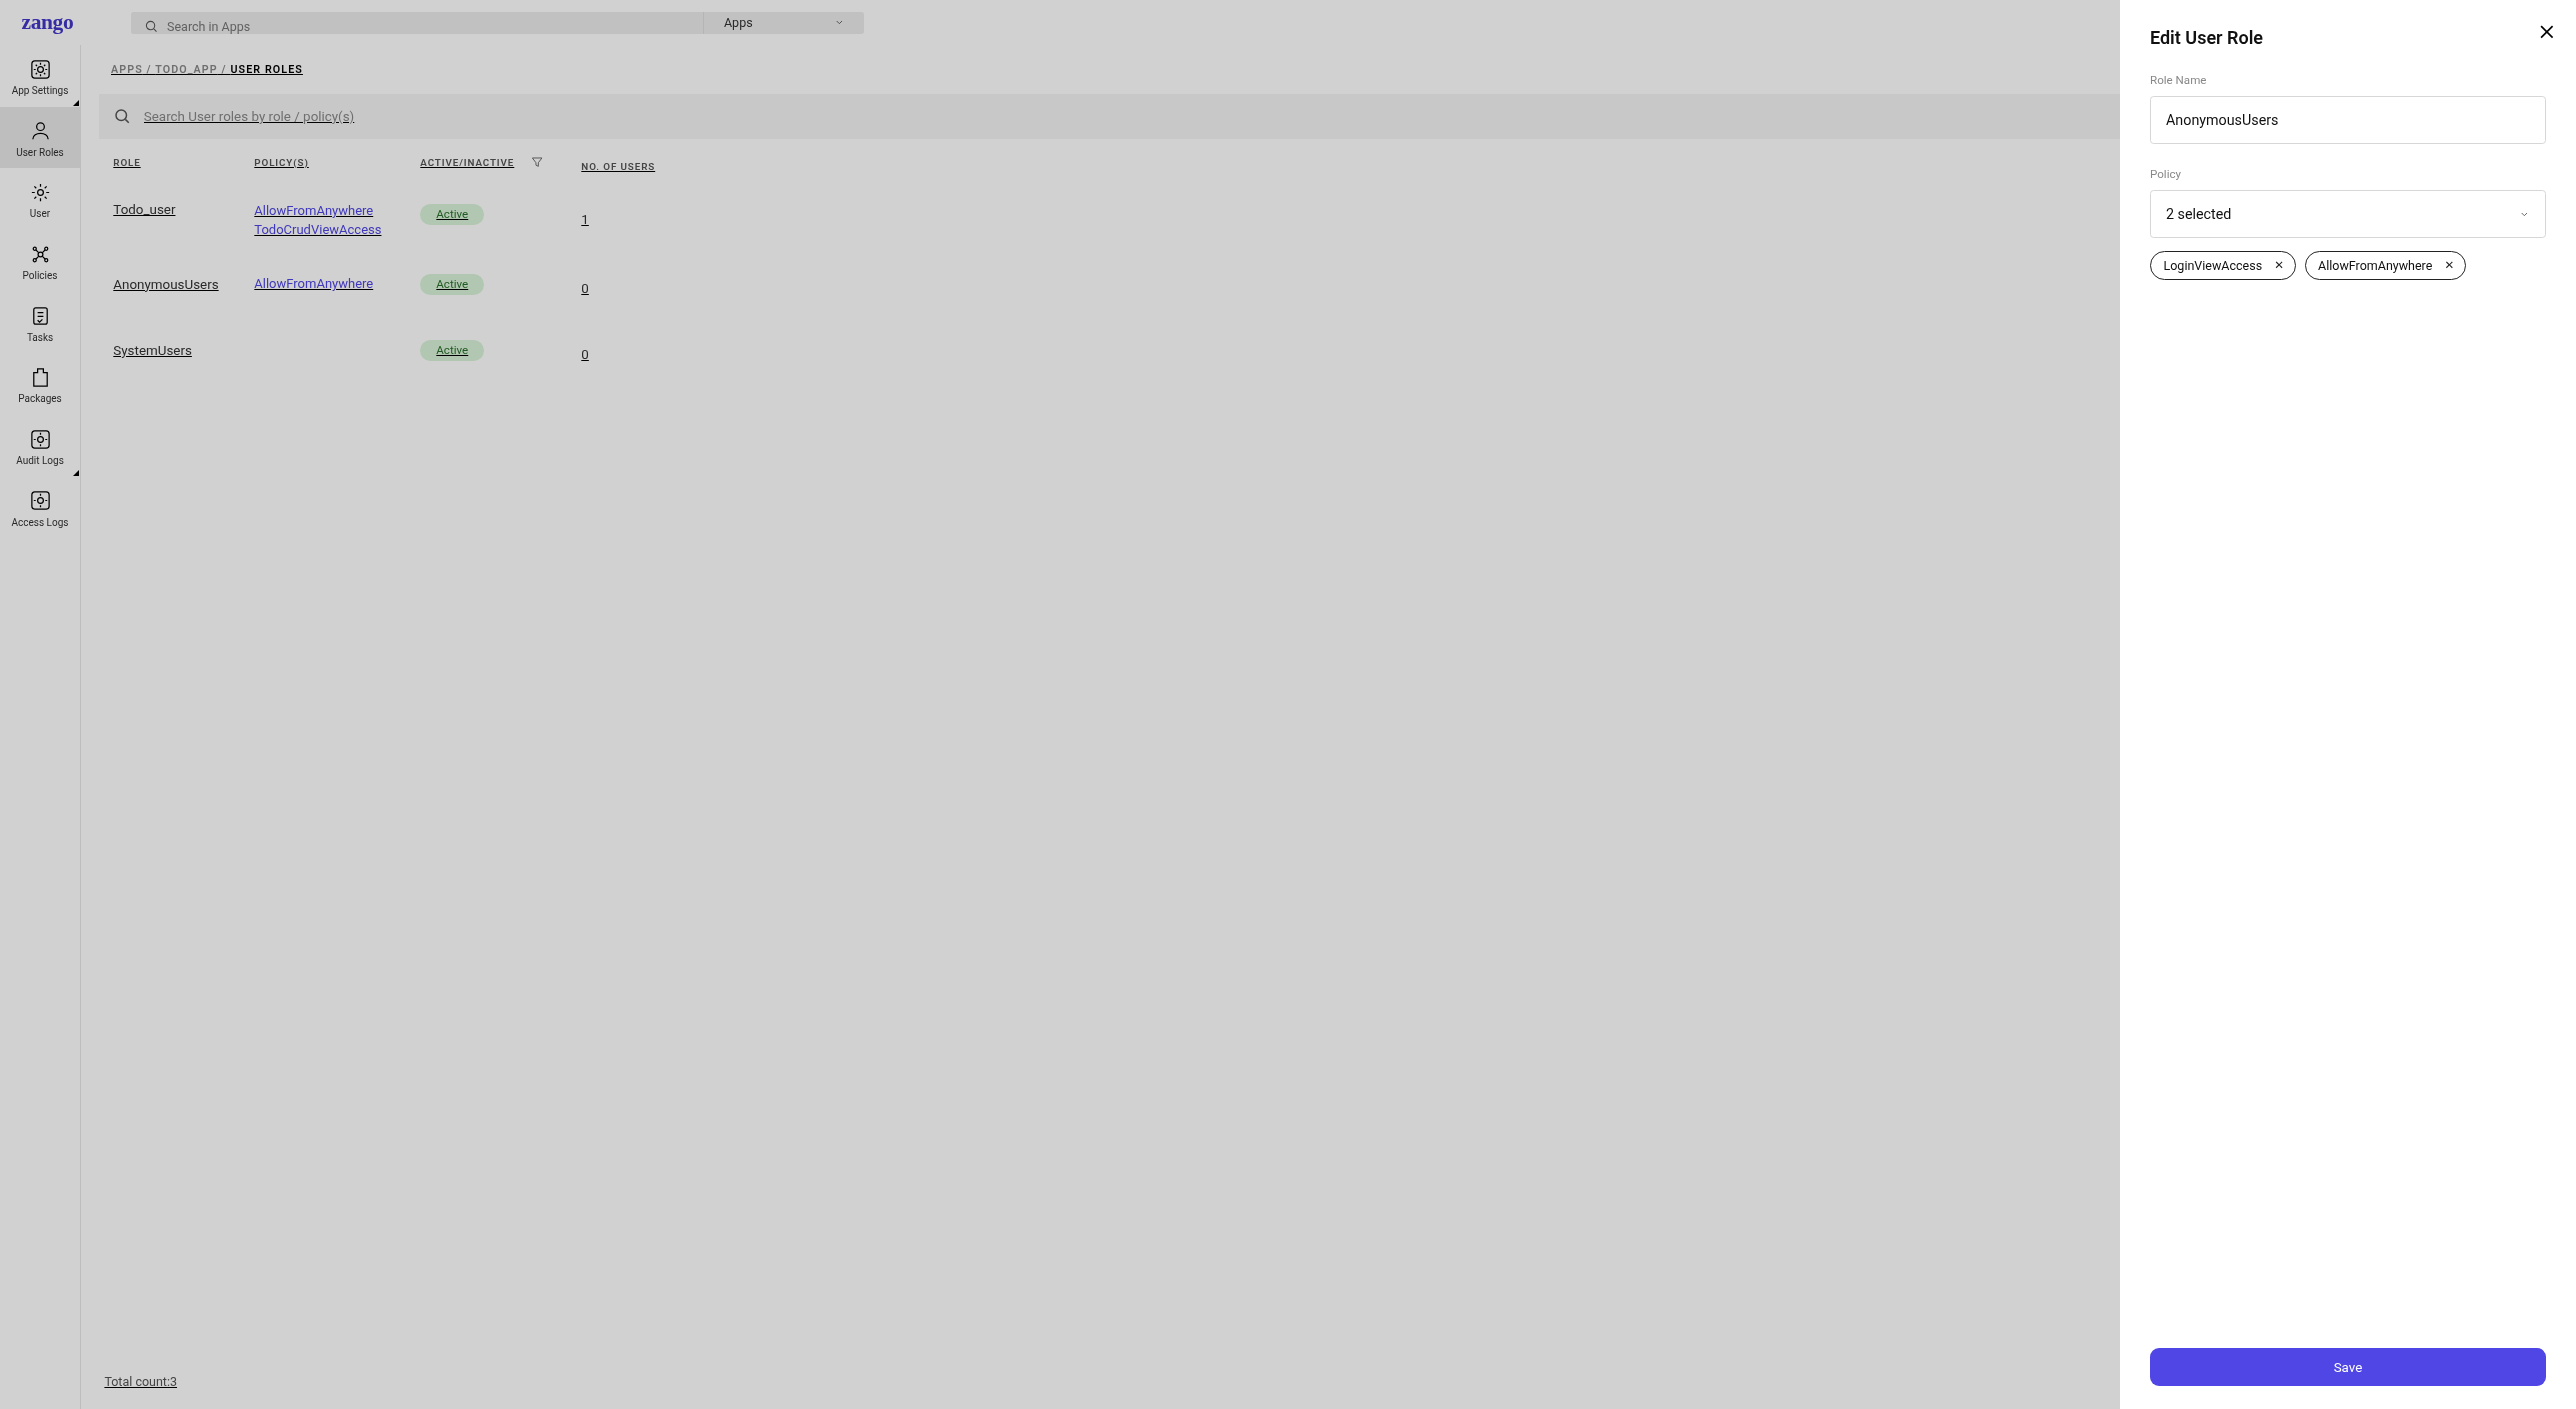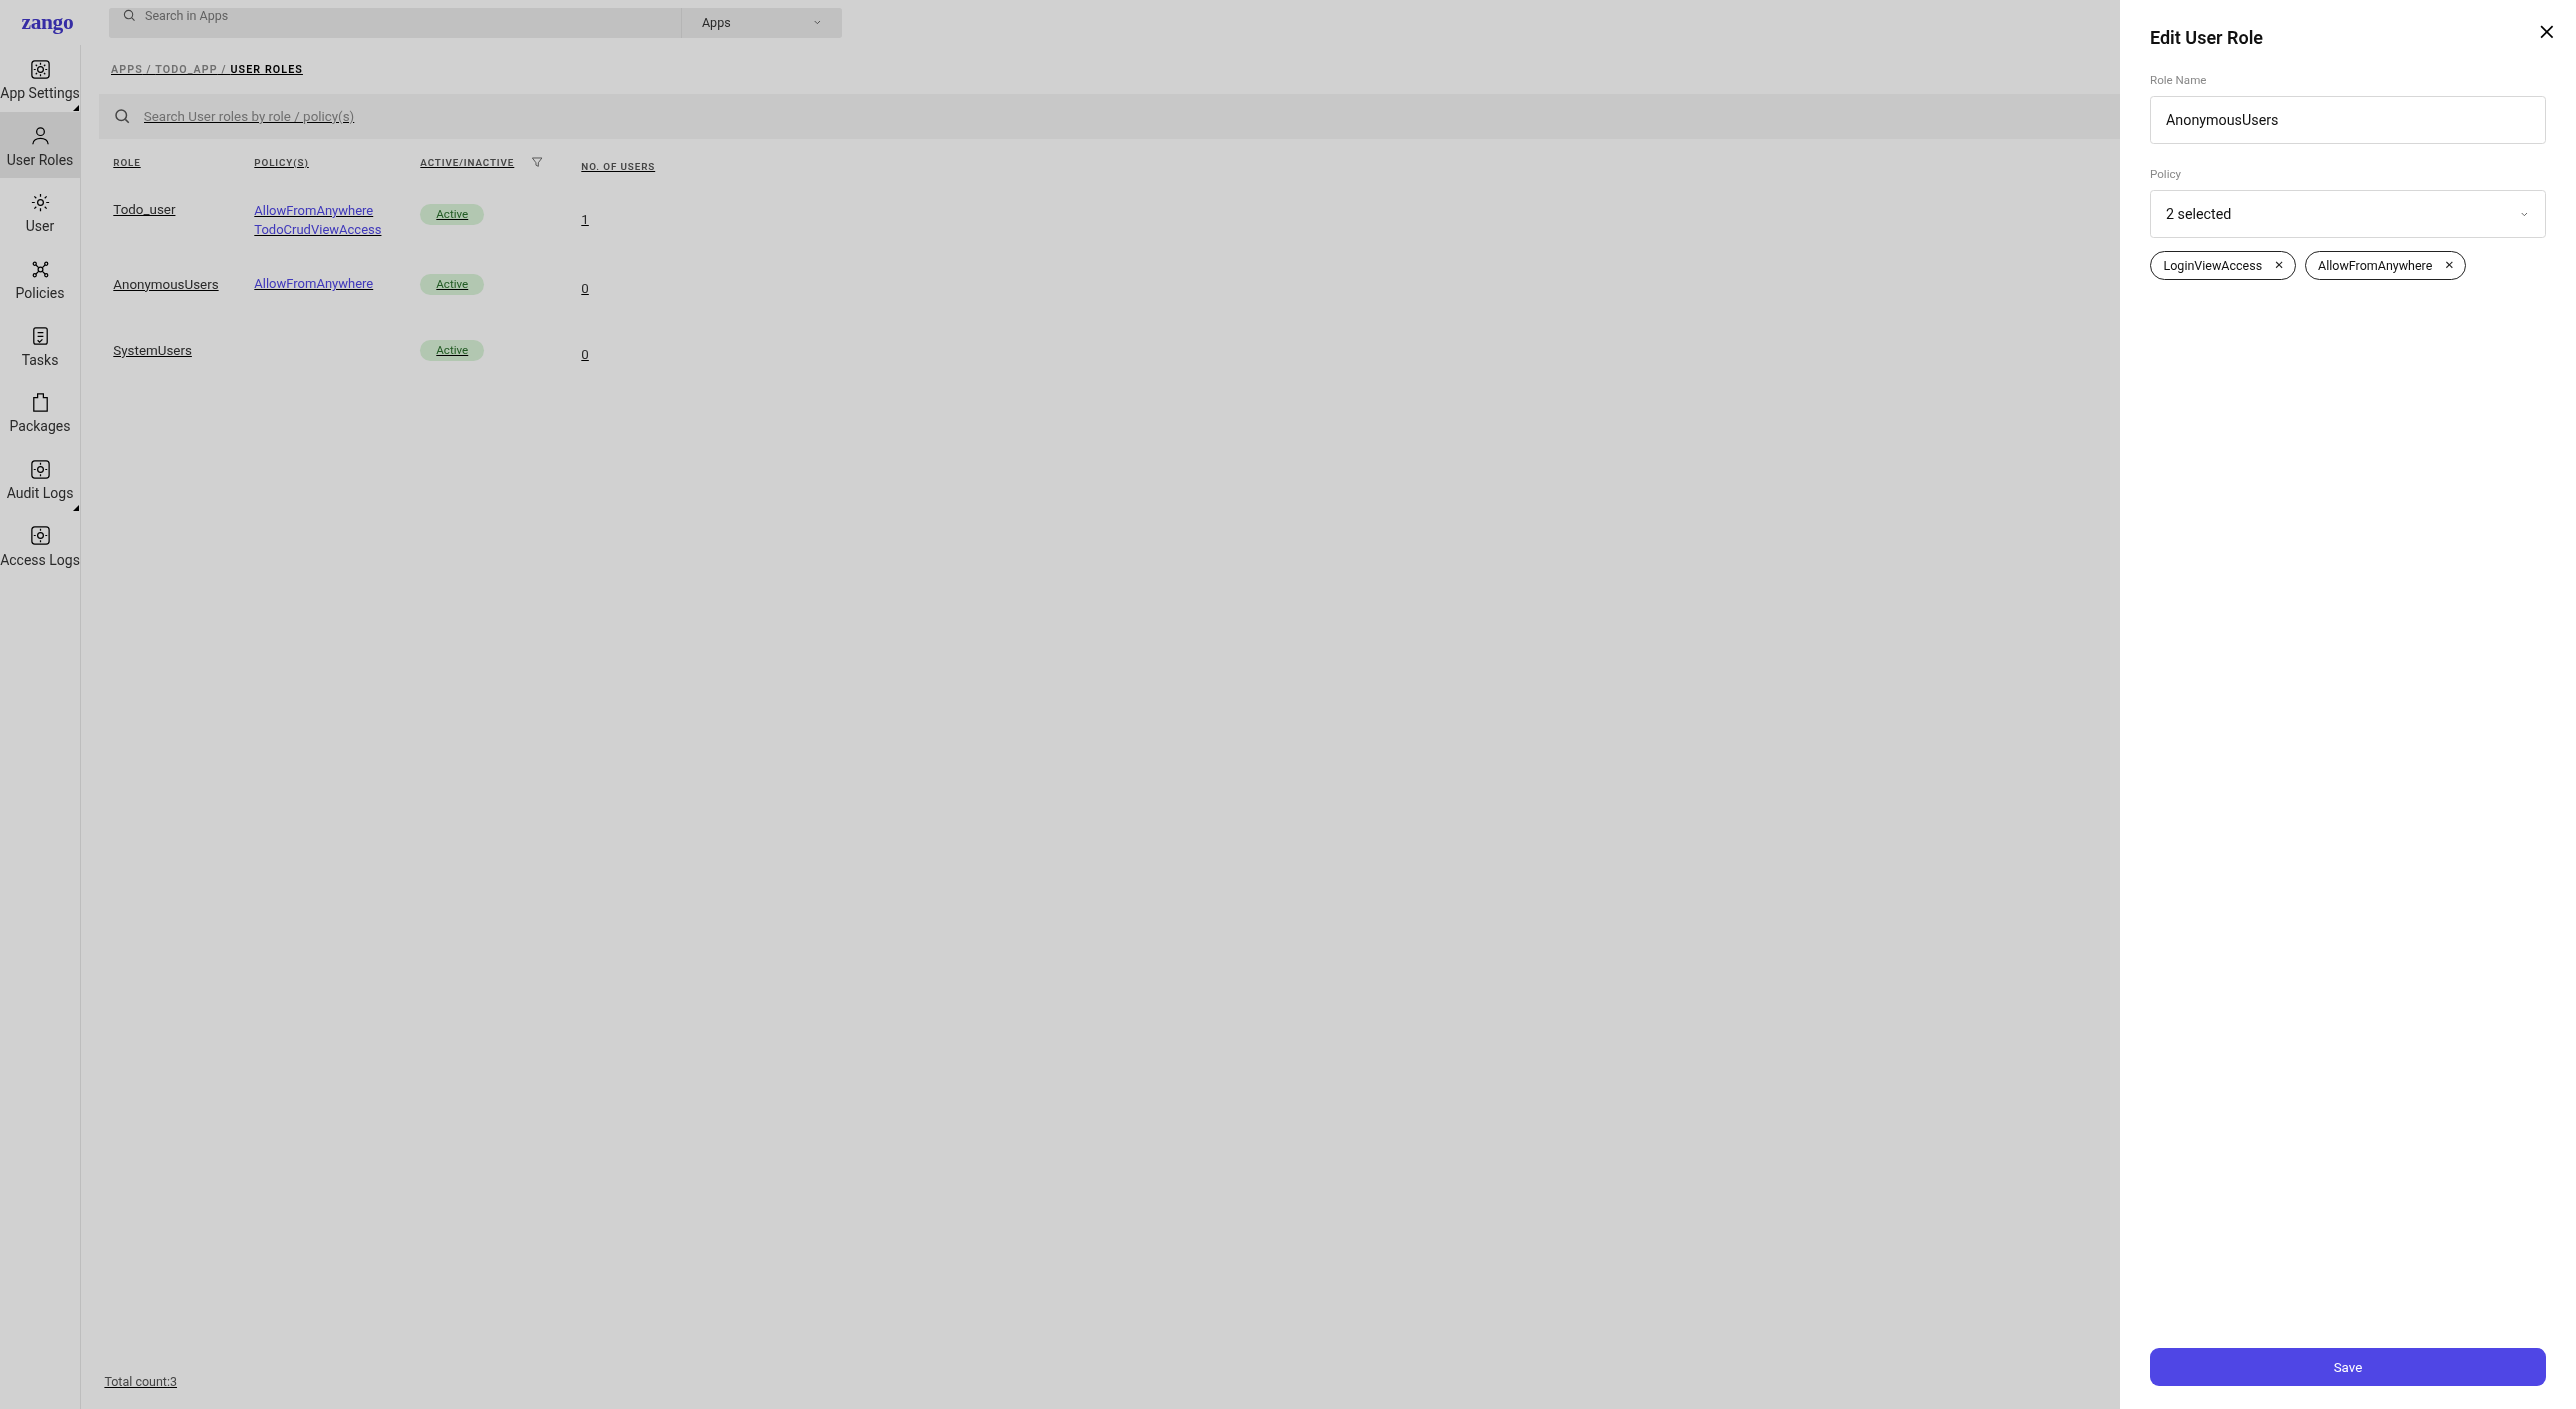--- a/index.html
+++ b/index.html
@@ -4,30 +4,30 @@
 <style>
   * { box-sizing: border-box; margin: 0; padding: 0; font-family: -apple-system, BlinkMacSystemFont, "Segoe UI", Roboto, sans-serif; }
   html, body { width: 100%; height: 100%; overflow: hidden; background: #fff; }
 
   .app { position: relative; width: 100%; height: 100%; }
   .backdrop { position: absolute; inset: 0; background: rgba(0,0,0,0.18); z-index: 50; pointer-events: none; }
 
   
   .topbar { height: 45px; display: flex; align-items: center; padding: 0 0 0 21.5px; gap: 18px; }
   .logo { font-family: Georgia, serif; font-size: 21.5px; font-weight: 600; color: #4338ca; letter-spacing: -0.4px; }
-  .search-wrap { flex: 1; max-width: 733px; margin-left: 18px; display: flex; align-items: flex-start; background: #ececec; border-radius: 2.7px; height: 30px; }
+  .search-wrap { flex: 1; max-width: 733px; margin-left: 40px; display: flex; align-items: flex-end; background: #ececec; border-radius: 2.7px; height: 22px; }
   .search-input-wrap { flex: 1; display: flex; align-items: center; padding: 0 12.5px; gap: 9px; }
   .search-input-wrap input { flex: 1; border: none; background: transparent; font-size: 12.5px; color: #666; outline: none; }
   .search-input-wrap input::placeholder { color: #777; }
   .search-scope { width: 161px; height: 100%; display: flex; align-items: center; justify-content: space-between; padding: 0 19.7px; border-left: 0.9px solid #ddd; font-size: 12.5px; color: #333; }
 
   
   .body-row { display: flex; height: calc(100% - 45px); }
   .sidenav { width: 81px; background: #fff; border-right: 0.9px solid #e7e7e7; display: flex; flex-direction: column; }
-  .sidenav-item { position: relative; display: flex; flex-direction: column; align-items: center; justify-content: center; gap: 4.5px; padding: 12.5px 0 10.7px; font-size: 14px; color: #333; cursor: pointer; }
+  .sidenav-item { position: relative; display: flex; flex-direction: column; align-items: center; justify-content: center; gap: 4.5px; padding: 12.5px 0 10.7px; font-size: 10px; color: #333; cursor: pointer; }
   .sidenav-item.active { background: #e8e8e8; }
   .sidenav-item .tri { position:absolute; bottom:0.9px; right:0.9px; width:0; height:0; border-left:6.3px solid transparent; border-bottom:6.3px solid #000; }
   .sidenav-item svg { width: 23px; height: 23px; stroke: #000; fill: none; stroke-width: 1.3; }
 
   .main { flex: 1; display: flex; flex-direction: column; background: #fff; text-decoration: underline; }
   .crumbs { padding: 18px 30px 12.5px; font-size: 10.7px; letter-spacing: 1.1px; color: #888; font-weight:600; }
   .crumbs .strong { color: #000; }
 
   .inner-search { margin: 5.4px 18px 0; height: 45px; background: #f5f5f5; display: flex; align-items: center; padding: 0 14.3px; gap: 12.5px; }
   .inner-search input { flex:1; border:none; background:transparent; font-size:13.4px; color:#666; outline:none; }

